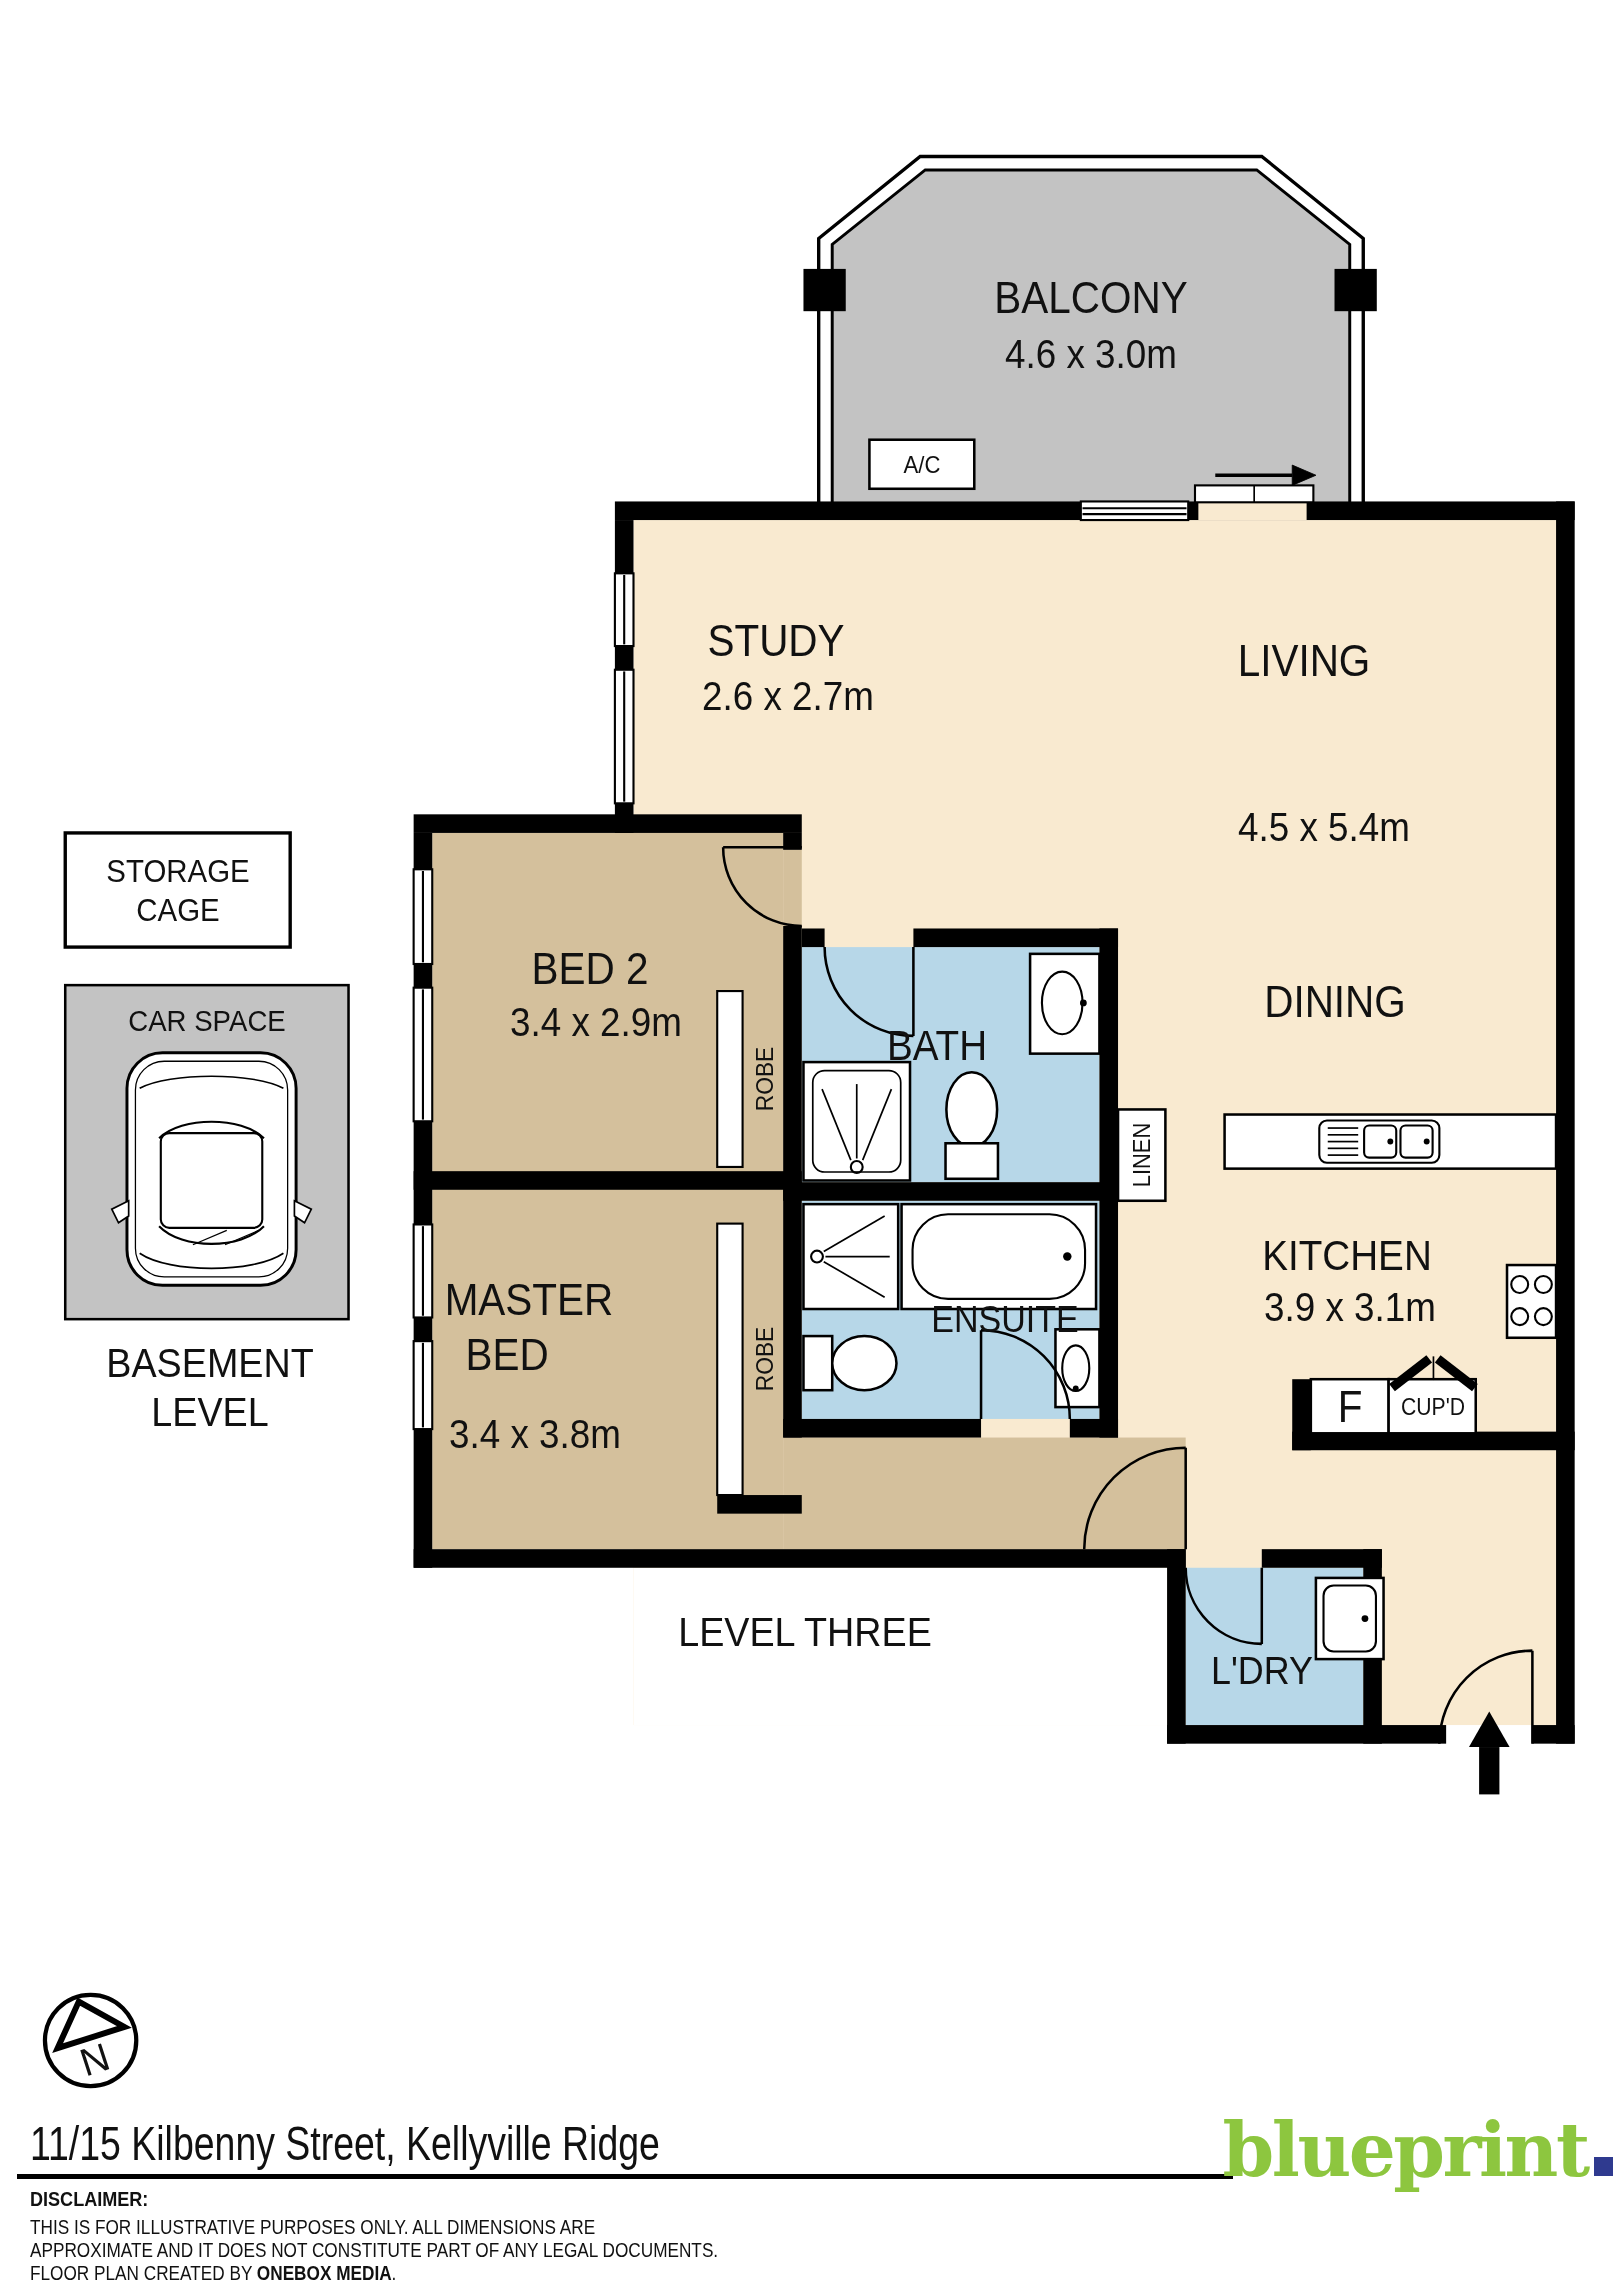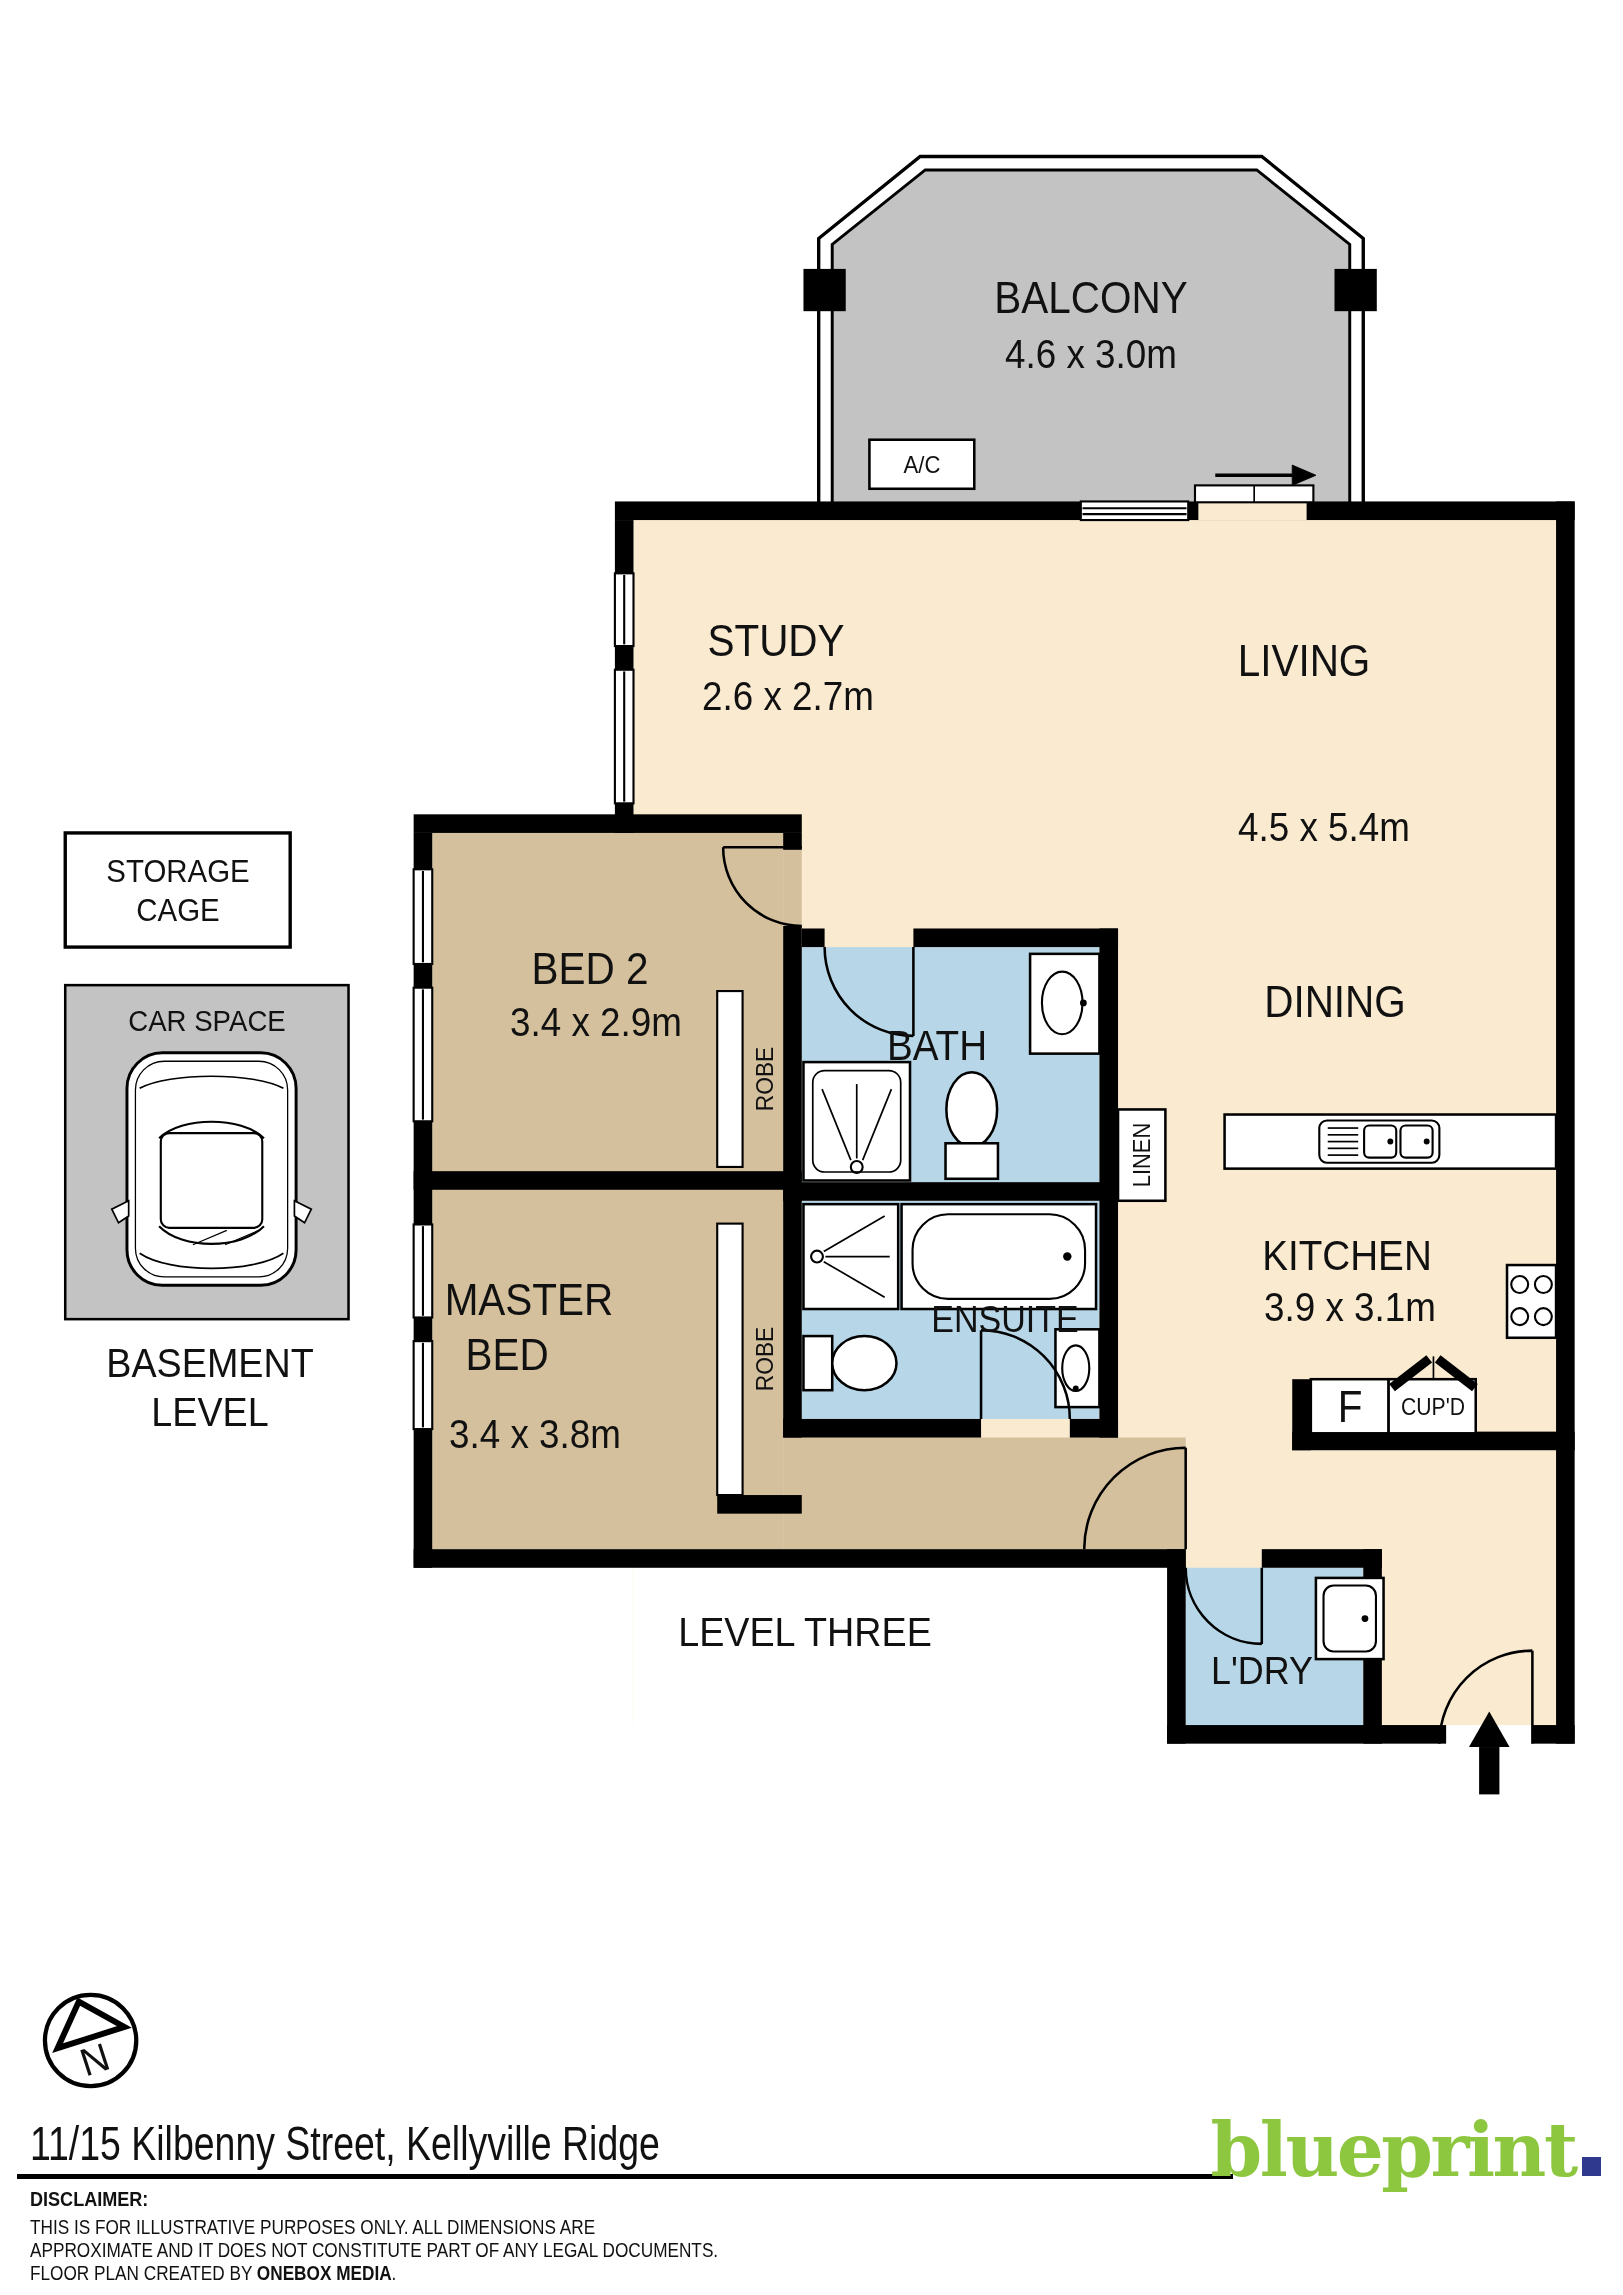--- a/index.html
+++ b/index.html
@@ -19,21 +19,21 @@
   .small{font-size:24px;font-weight:500;}
   .fbig{font-size:44px;font-weight:400;}
   .areaTitle{font-size:41px;font-weight:500;}
   .footer-line{position:absolute;height:5px;background:#000;left:17px;top:2174px;width:1216px;}
   .address{position:absolute;left:30px;top:2116px;font-size:48px;font-weight:400;
            transform:scaleX(.78);transform-origin:left top;white-space:nowrap;}
   .disc{position:absolute;left:30px;transform:scaleX(.86);transform-origin:left top;
         white-space:nowrap;font-size:20px;font-weight:400;}
   .disc.title{font-weight:700;font-size:21px;}
   .disc b{font-weight:700;}
-  .logo{position:absolute;right:22px;top:2113px;font-family:"DejaVu Serif",serif;
+  .logo{position:absolute;right:10px;top:2113px;font-family:"DejaVu Serif",serif;
         font-weight:700;font-size:74px;color:var(--logo-green);letter-spacing:-2.5px;line-height:1;}
   .logo .dot{display:inline-block;width:18.6px;height:18.6px;background:var(--logo-navy);
              margin-left:6.8px;}
   .north-n{position:absolute;left:95px;top:2060px;font-size:39px;font-weight:400;
            transform:translate(-50%,-50%) rotate(-18deg);}
 </style>
 </head>
 <body>
 
 <div class="stage">

